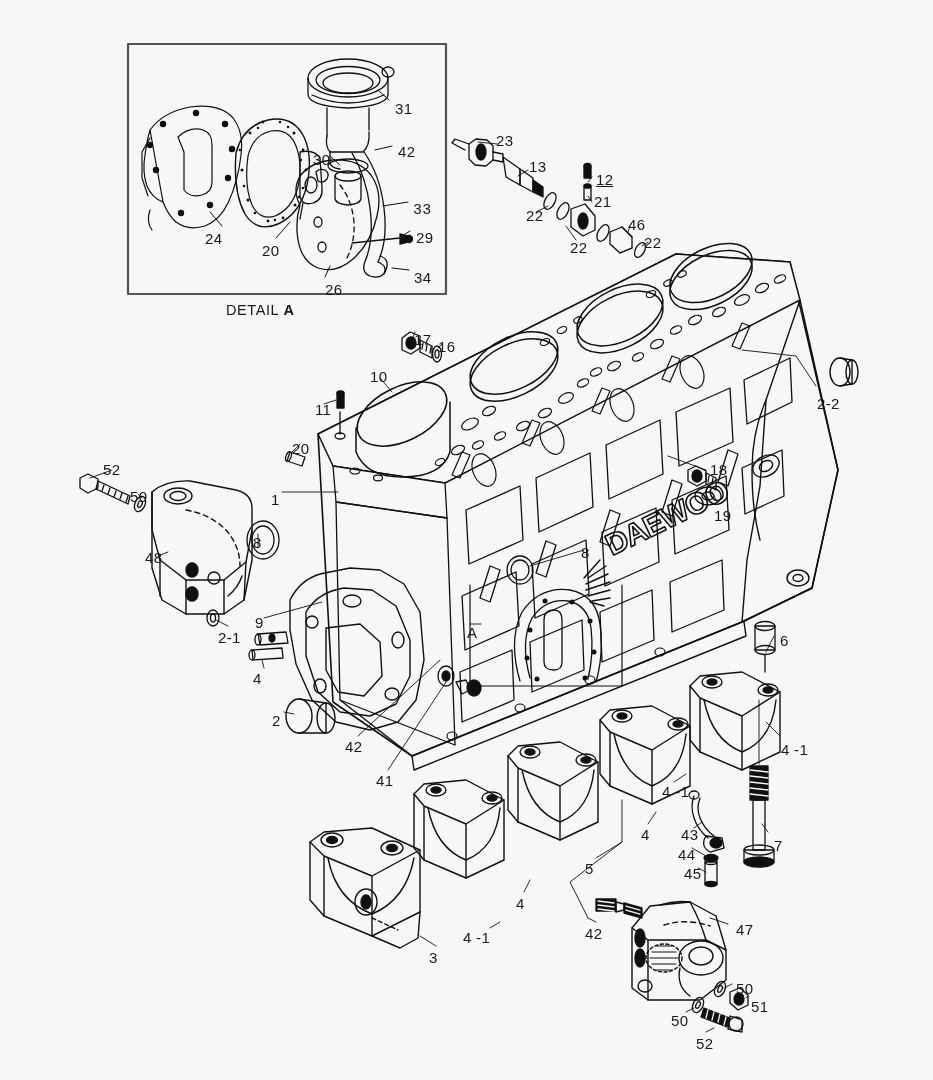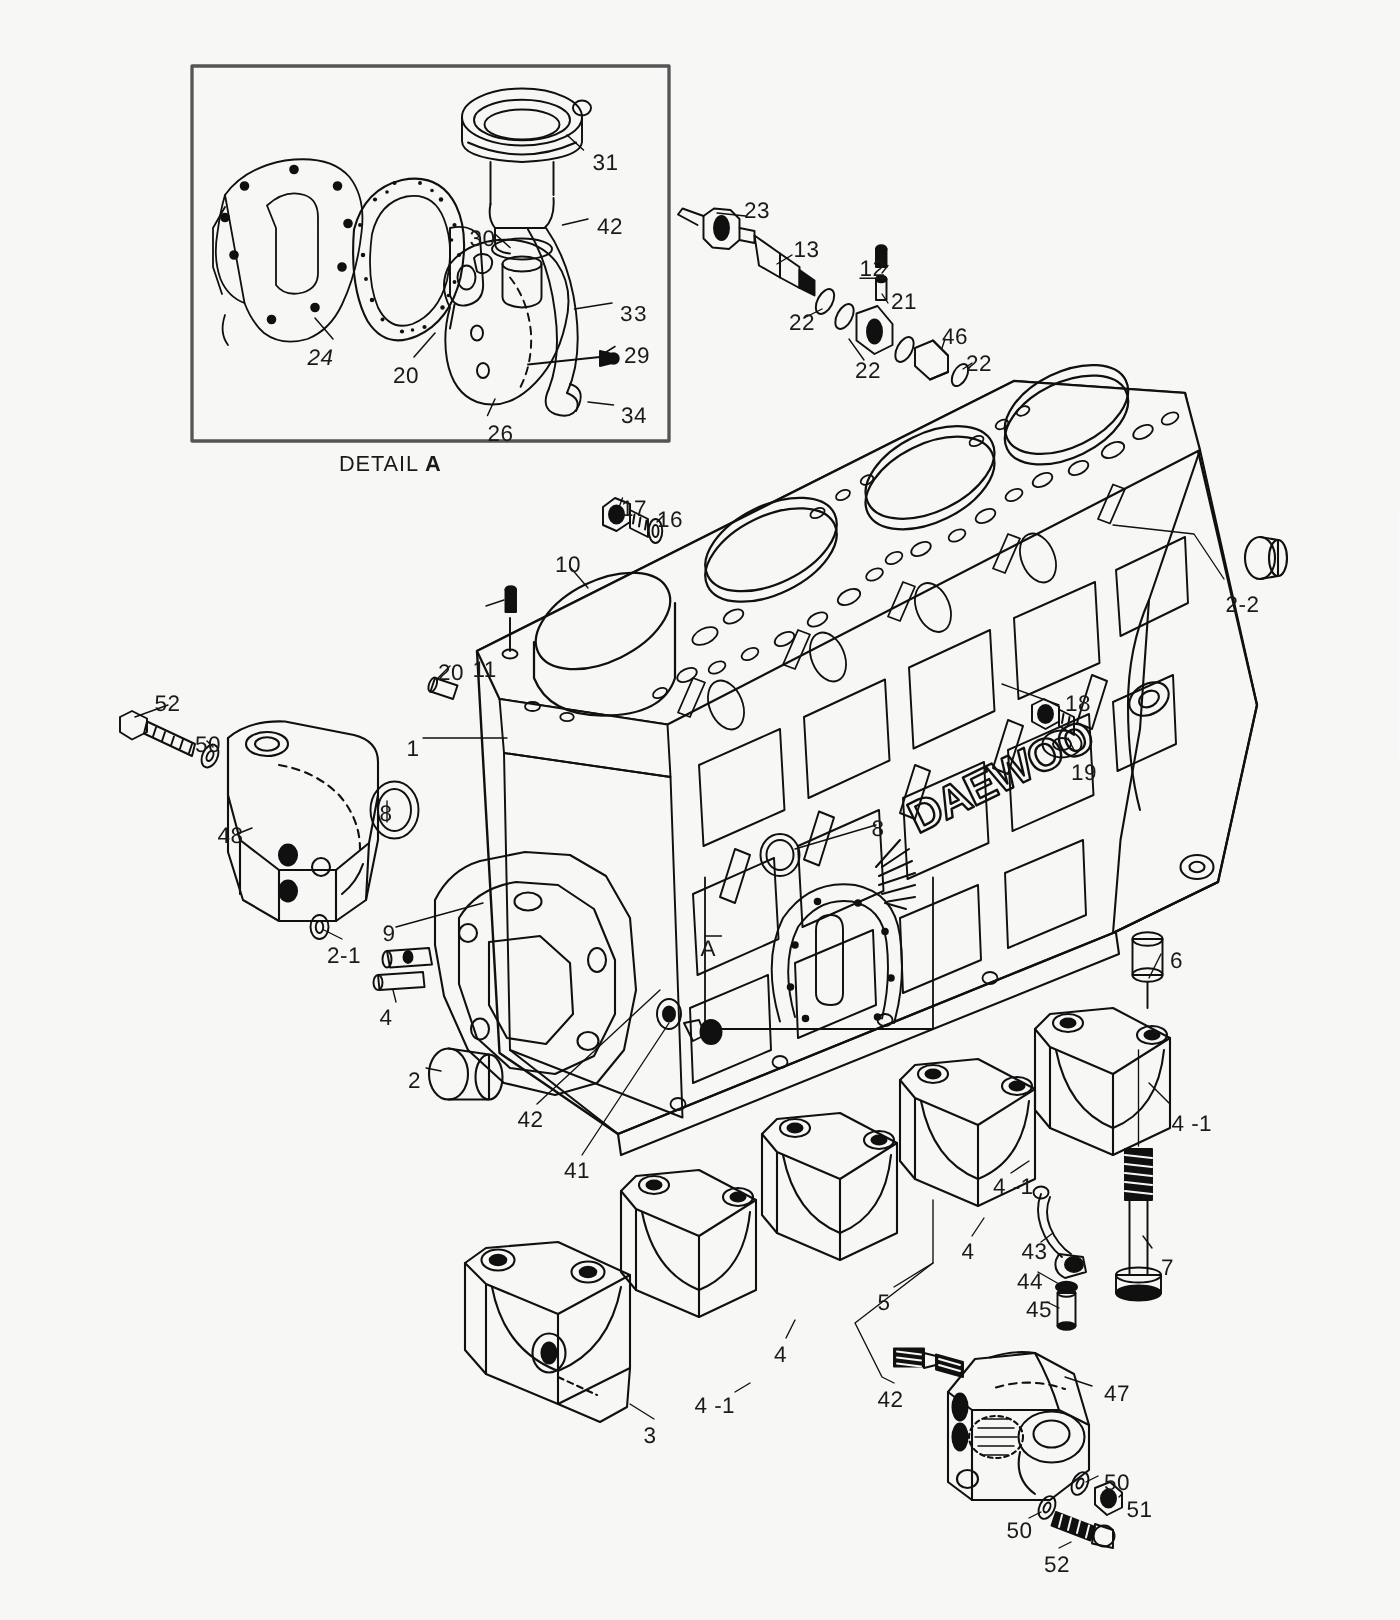--- a/index.html
+++ b/index.html
@@ -631,41 +631,41 @@
         <path d="M748 996 L746 998"></path>
         <path d="M686 1012 L694 1008"></path>
         <path d="M706 1032 L714 1028"></path>
         <path d="M481 624 L470 624"></path>
       </g>
 
     </g>
   </svg>
 
   <div id="callout-layer">
-      <div class="callnum" style="left: 205px; top: 231px; font-style: italic;">24</div>
+      <div class="callnum" style="left: 205px; top: 231px;">24</div>
       <div class="callnum" style="left: 262px; top: 243px;">20</div>
       <div class="callnum" style="left: 309px; top: 282px; margin-left: 16px;">26</div>
       <div class="callnum" style="left: 416px; top: 230px;">29</div>
       <div class="callnum" style="left: 313px; top: 152px;">30</div>
       <div class="callnum" style="left: 395px; top: 101px;">31</div>
       <div class="callnum" style="left: 398px; top: 144px;">42</div>
       <div class="callnum" style="left: 413px; top: 203px; font-family: Liberation Mono, monospace;">33</div>
       <div class="callnum" style="left: 414px; top: 270px;">34</div>
       <div class="callnum" style="left: 496px; top: 133px;">23</div>
       <div class="callnum" style="left: 529px; top: 159px;">13</div>
-      <div class="callnum" style="left: 573px; top: 172px; text-decoration: underline;">12</div>
+      <div class="callnum" style="left: 596px; top: 172px; text-decoration: underline;">12</div>
       <div class="callnum" style="left: 594px; top: 194px;">21</div>
       <div class="callnum" style="left: 526px; top: 208px;">22</div>
       <div class="callnum" style="left: 570px; top: 240px;">22</div>
       <div class="callnum" style="left: 628px; top: 217px;">46</div>
       <div class="callnum" style="left: 644px; top: 235px;">22</div>
       <div class="callnum" style="left: 414px; top: 332px;">17</div>
       <div class="callnum" style="left: 438px; top: 339px;">16</div>
       <div class="callnum" style="left: 370px; top: 369px;">10</div>
-      <div class="callnum" style="left: 315px; top: 402px; margin-top: 37px;">11</div>
+      <div class="callnum" style="left: 315px; top: 402px;">11</div>
       <div class="callnum" style="left: 292px; top: 441px;">20</div>
       <div class="callnum" style="left: 817px; top: 396px;">2-2</div>
       <div class="callnum" style="left: 103px; top: 462px;">52</div>
       <div class="callnum" style="left: 130px; top: 489px;">50</div>
       <div class="callnum" style="left: 271px; top: 492px;">1</div>
       <div class="callnum" style="left: 145px; top: 550px;">48</div>
       <div class="callnum" style="left: 253px; top: 535px;">8</div>
       <div class="callnum" style="left: 255px; top: 615px;">9</div>
       <div class="callnum" style="left: 218px; top: 630px;">2-1</div>
       <div class="callnum" style="left: 253px; top: 671px;">4</div>

